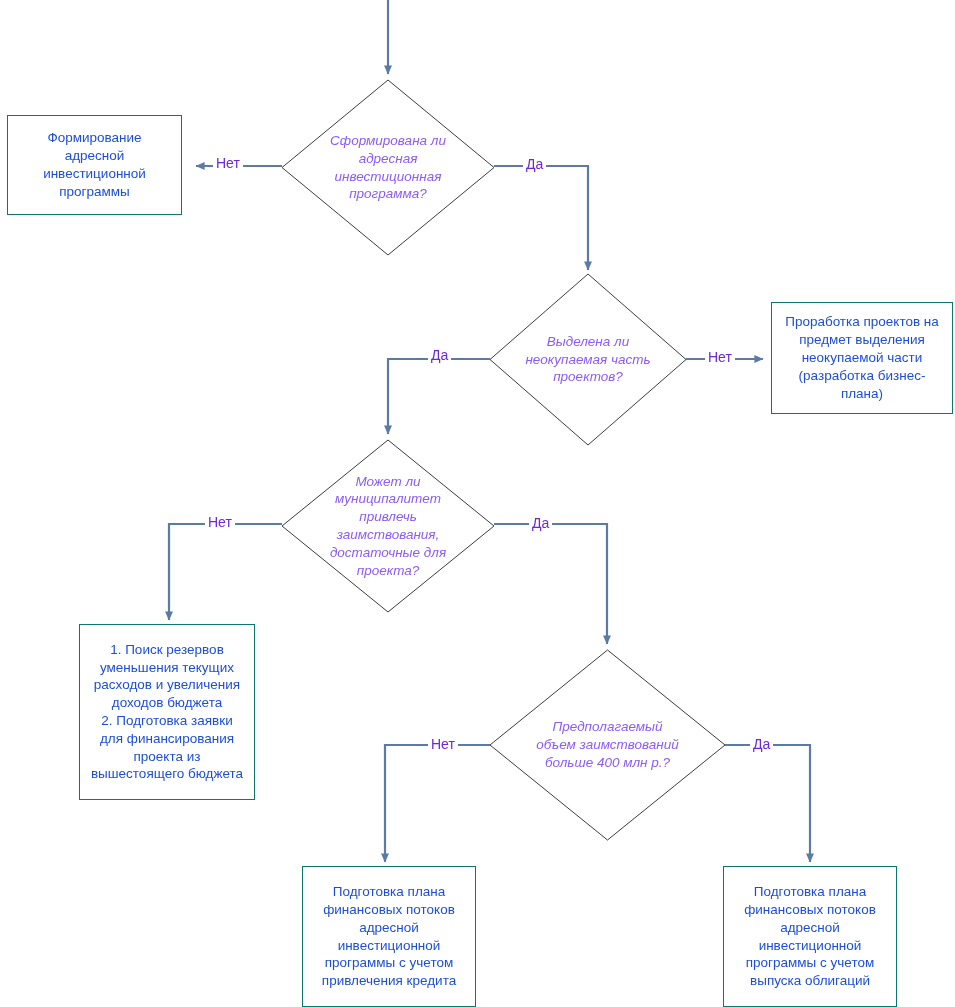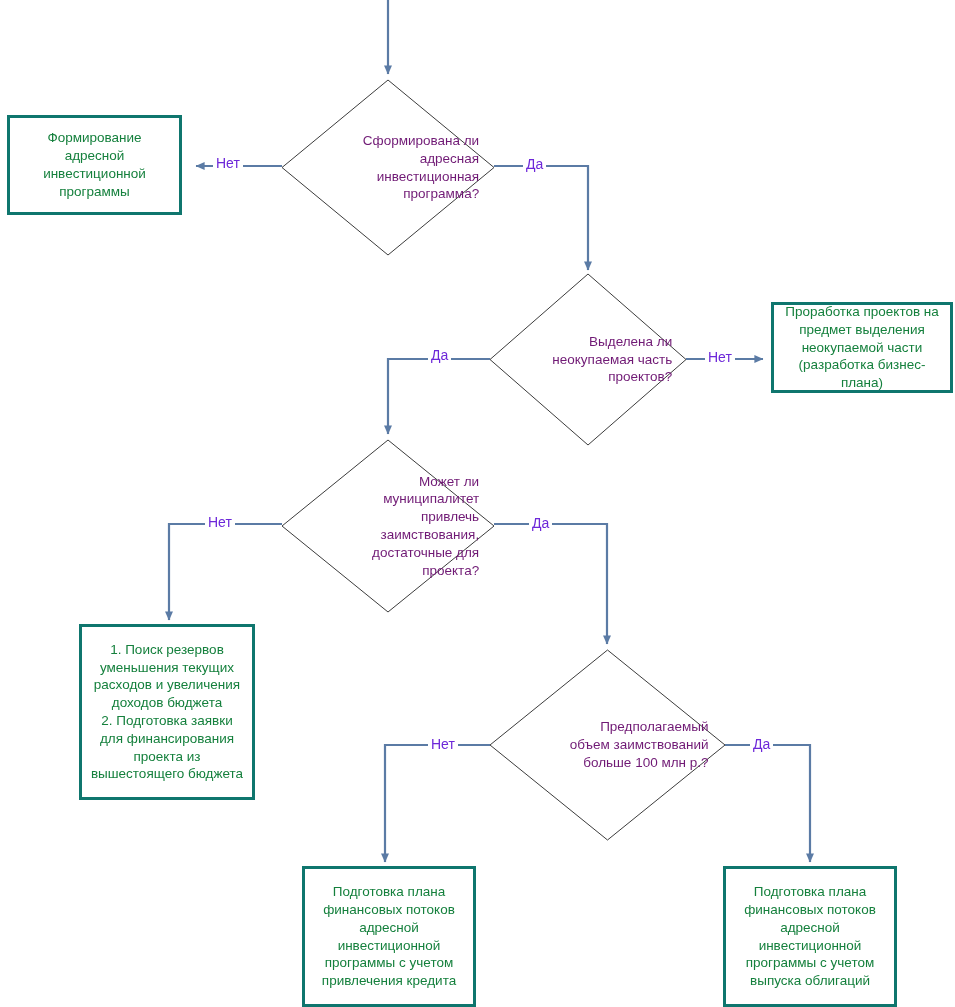--- a/index.html
+++ b/index.html
@@ -22,27 +22,27 @@
     left: 0;
     top: 0;
     width: 955px;
     height: 1007px;
   }
   .node {
     position: absolute;
     box-sizing: border-box;
   }
   .box {
-    border: 3px solid #0f766e;
+    border: 1px solid #0f766e;
     background: #ffffff;
     display: flex;
     align-items: center;
     justify-content: center;
     text-align: center;
-    color: #15803d;
+    color: #1d4ed8;
     font-size: 13.5px;
     line-height: 1.32;
     padding: 17px 5px;
   }
   .box .txt {
     display: block;
     white-space: pre-line;
   }
   .diamond-wrap {
     position: absolute;
@@ -52,26 +52,27 @@
   }
   .diamond-wrap svg {
     position: absolute;
     left: 0;
     top: 0;
     overflow: visible;
   }
   .diamond-wrap .dtxt {
     position: relative;
     z-index: 2;
-    text-align: right;
-    color: #701a75;
+    text-align: center;
+    color: #8b5cf6;
     font-size: 13.5px;
     line-height: 1.32;
     white-space: pre-line;
     width: 86%;
+    font-style: italic;
   }
   .edge-label {
     position: absolute;
     color: #6d28d9;
     font-size: 14px;
     line-height: 1;
     background: #ffffff;
     padding: 0 3px;
     white-space: nowrap;
   }
@@ -109,21 +110,21 @@
     </g>
   </svg>
 
   <div class="node box" style="left:7px; top:115px; width:175px; height:100px;">
     <span class="txt">Формирование
 адресной
 инвестиционной
 программы</span>
   </div>
 
-  <div class="node box" style="left:771px; top:302px; width:182px; height:91px;">
+  <div class="node box" style="left:771px; top:302px; width:182px; height:112px;">
     <span class="txt">Проработка проектов на
 предмет выделения
 неокупаемой части
 (разработка бизнес-
 плана)</span>
   </div>
 
   <div class="node box" style="left:79px; top:624px; width:176px; height:176px;">
     <span class="txt">1. Поиск резервов
 уменьшения текущих
@@ -183,21 +184,21 @@
 неокупаемая часть
 проектов?</span>
   </div>
 
   <div class="diamond-wrap" style="left:490px; top:650px; width:235px; height:190px;">
     <svg width="235" height="190">
       <polygon points="117.5,0 235,95 117.5,190 0,95" fill="#ffffff" stroke="#3c3c3c" stroke-width="1"></polygon>
     </svg>
     <span class="dtxt">Предполагаемый
 объем заимствований
-больше 100 млн р.?</span>
+больше 400 млн р.?</span>
   </div>
 
   <div class="edge-label" style="left:213px; top:156px;">Нет</div>
 
   <div class="edge-label" style="left:523px; top:157px;">Да</div>
 
   <div class="edge-label" style="left:428px; top:348px;">Да</div>
 
   <div class="edge-label" style="left:705px; top:350px;">Нет</div>
 

